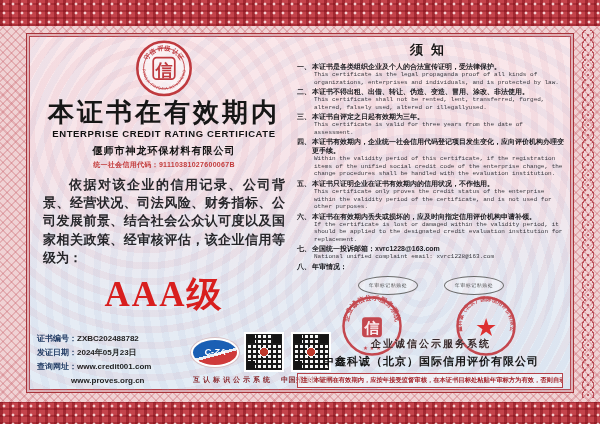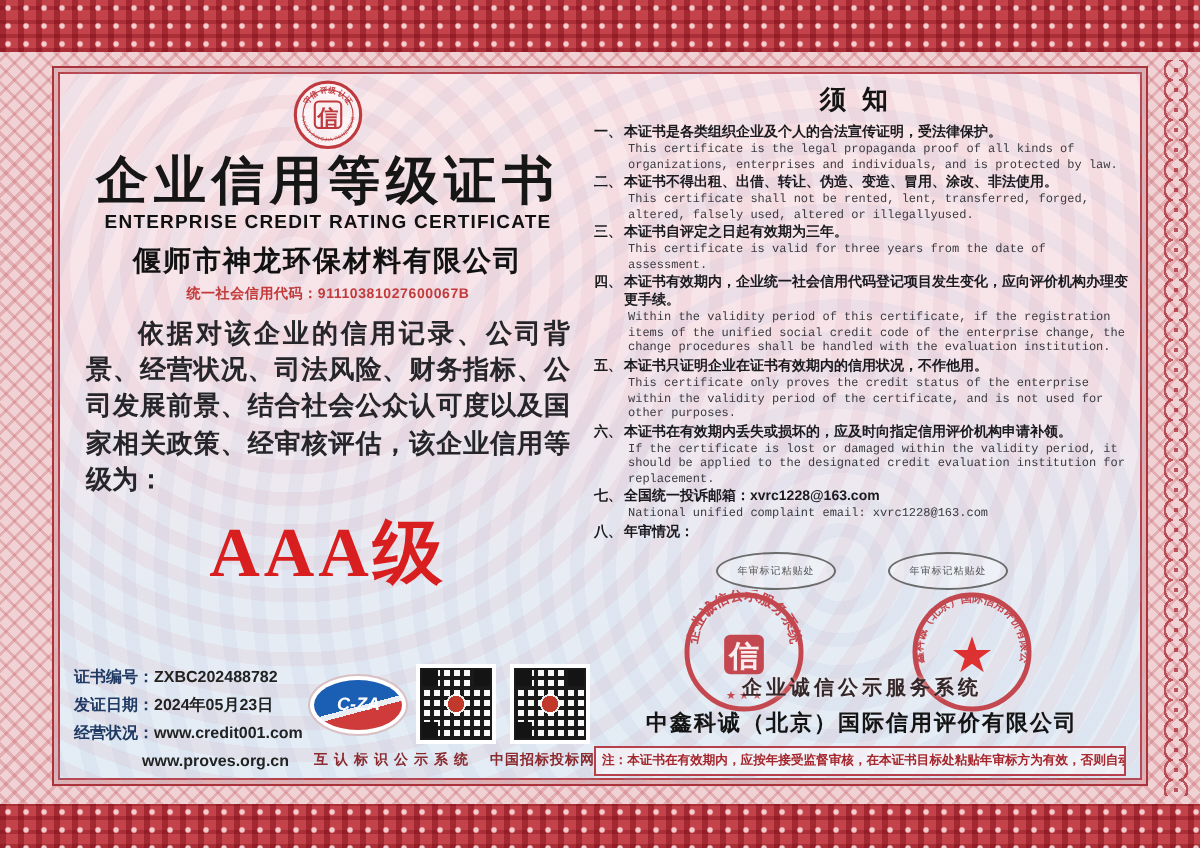--- a/index.html
+++ b/index.html
@@ -29,25 +29,25 @@
   .frame::after{content:"";position:absolute;inset:0;pointer-events:none;
     background-image:repeating-radial-gradient(circle at 22% 28%, rgba(208,130,148,.10) 0 7px, transparent 7px 16px),
       repeating-radial-gradient(circle at 72% 70%, rgba(150,170,210,.10) 0 7px, transparent 7px 16px);}
   .content{position:relative;z-index:2;display:flex;width:100%;height:100%;box-sizing:border-box;padding:5px 8px 4px 10px;gap:6px;}
 
   
   .col-left{width:254px;display:flex;flex-direction:column;align-items:center;}
   .top-seal{width:76px;height:76px;margin-top:1px;}
   .cert-title{font-family:"Liberation Serif","DejaVu Serif",serif;font-weight:bold;font-size:26px;letter-spacing:3px;color:#161616;line-height:1.05;margin-top:2px;white-space:nowrap;}
   .cert-title-en{font-size:9.5px;font-weight:bold;letter-spacing:.6px;color:#111;margin-top:2px;white-space:nowrap;}
-  .company{font-family:"Liberation Serif","DejaVu Serif",serif;font-size:14px;font-weight:bold;color:#121212;margin-top:5px;letter-spacing:1px;white-space:nowrap;}
+  .company{font-family:"Liberation Serif","DejaVu Serif",serif;font-size:10px;font-weight:bold;color:#121212;margin-top:5px;letter-spacing:1px;white-space:nowrap;}
   .code-line{font-size:7px;font-weight:bold;color:#c23a3a;margin-top:2px;letter-spacing:.3px;}
   .desc{font-size:13px;color:#26262a;line-height:1.4;text-align:justify;text-indent:2em;margin-top:6px;padding:0 6px;font-weight:bold;}
   .rating{font-family:"Liberation Serif","DejaVu Serif",serif;font-size:35px;font-weight:bold;color:#d81e1e;letter-spacing:2px;margin-top:4px;}
-  .meta-wrap{display:flex;width:100%;margin-top:32px;align-items:flex-start;}
+  .meta-wrap{display:flex;width:100%;margin-top:14px;align-items:flex-start;gap:36px;}
   .meta-rows{flex:0 0 118px;}
   .meta-row{display:flex;font-size:8px;line-height:1.75;white-space:nowrap;}
   .meta-label{font-weight:bold;color:#203a63;}
   .meta-value{font-weight:bold;color:#222;}
   .meta-row.cont .meta-value{margin-left:34px;}
   .logos{flex:1;display:flex;flex-direction:column;align-items:center;}
   .logo-row{display:flex;align-items:center;gap:7px;}
   .cza{width:44px;height:25px;border-radius:50%;background:linear-gradient(165deg,#1a5fb4 52%,#e9eef5 52% 60%,#cf3a3a 60%);
     display:flex;align-items:center;justify-content:center;color:#fff;font-size:9px;font-weight:bold;font-style:italic;
     box-shadow:0 0 0 2px #fff,0 0 0 3px #d8c0c4;text-align:center;}
@@ -108,39 +108,39 @@
             <textPath href="#sealArcTop" startOffset="50%" text-anchor="middle">守信 评级 认证</textPath>
           </text>
           <path id="sealArcBot" d="M 12,50 A 38,38 0 0 0 88,50" fill="none"></path>
           <text font-size="7" letter-spacing="1" fill="#bf3a3f">
             <textPath href="#sealArcBot" startOffset="50%" text-anchor="middle">PINGJI PINGJIA RENZHENG</textPath>
           </text>
           <rect x="31" y="31" width="38" height="38" rx="6" fill="none" stroke="#bf3a3f" stroke-width="3"></rect>
           <text x="50" y="63" font-size="30" font-weight="bold" text-anchor="middle" fill="#bf3a3f">信</text>
         </svg>
 
-        <div class="cert-title">企业信用等级证书</div>
+        <div class="cert-title">本证书在有效期内</div>
         <div class="cert-title-en">ENTERPRISE CREDIT RATING CERTIFICATE</div>
         <div class="company">偃师市神龙环保材料有限公司</div>
         <div class="code-line">统一社会信用代码：91110381027600067B</div>
         <div class="desc">依据对该企业的信用记录、公司背景、经营状况、司法风险、财务指标、公司发展前景、结合社会公众认可度以及国家相关政策、经审核评估，该企业信用等级为：</div>
         <div class="rating">AAA级</div>
 
         <div class="meta-wrap">
           <div class="meta-rows">
             <div class="meta-row">
               <span class="meta-label">证书编号：</span>
               <span class="meta-value">ZXBC202488782</span>
             </div>
             <div class="meta-row">
               <span class="meta-label">发证日期：</span>
               <span class="meta-value">2024年05月23日</span>
             </div>
             <div class="meta-row">
-              <span class="meta-label">经营状况：</span>
+              <span class="meta-label">查询网址：</span>
               <span class="meta-value">www.credit001.com</span>
             </div>
             <div class="meta-row cont">
               <span class="meta-value">www.proves.org.cn</span>
             </div>
           </div>
           <div class="logos">
             <div class="logo-row">
               <div class="cza">C-ZA</div>
               <div class="qr"></div>

